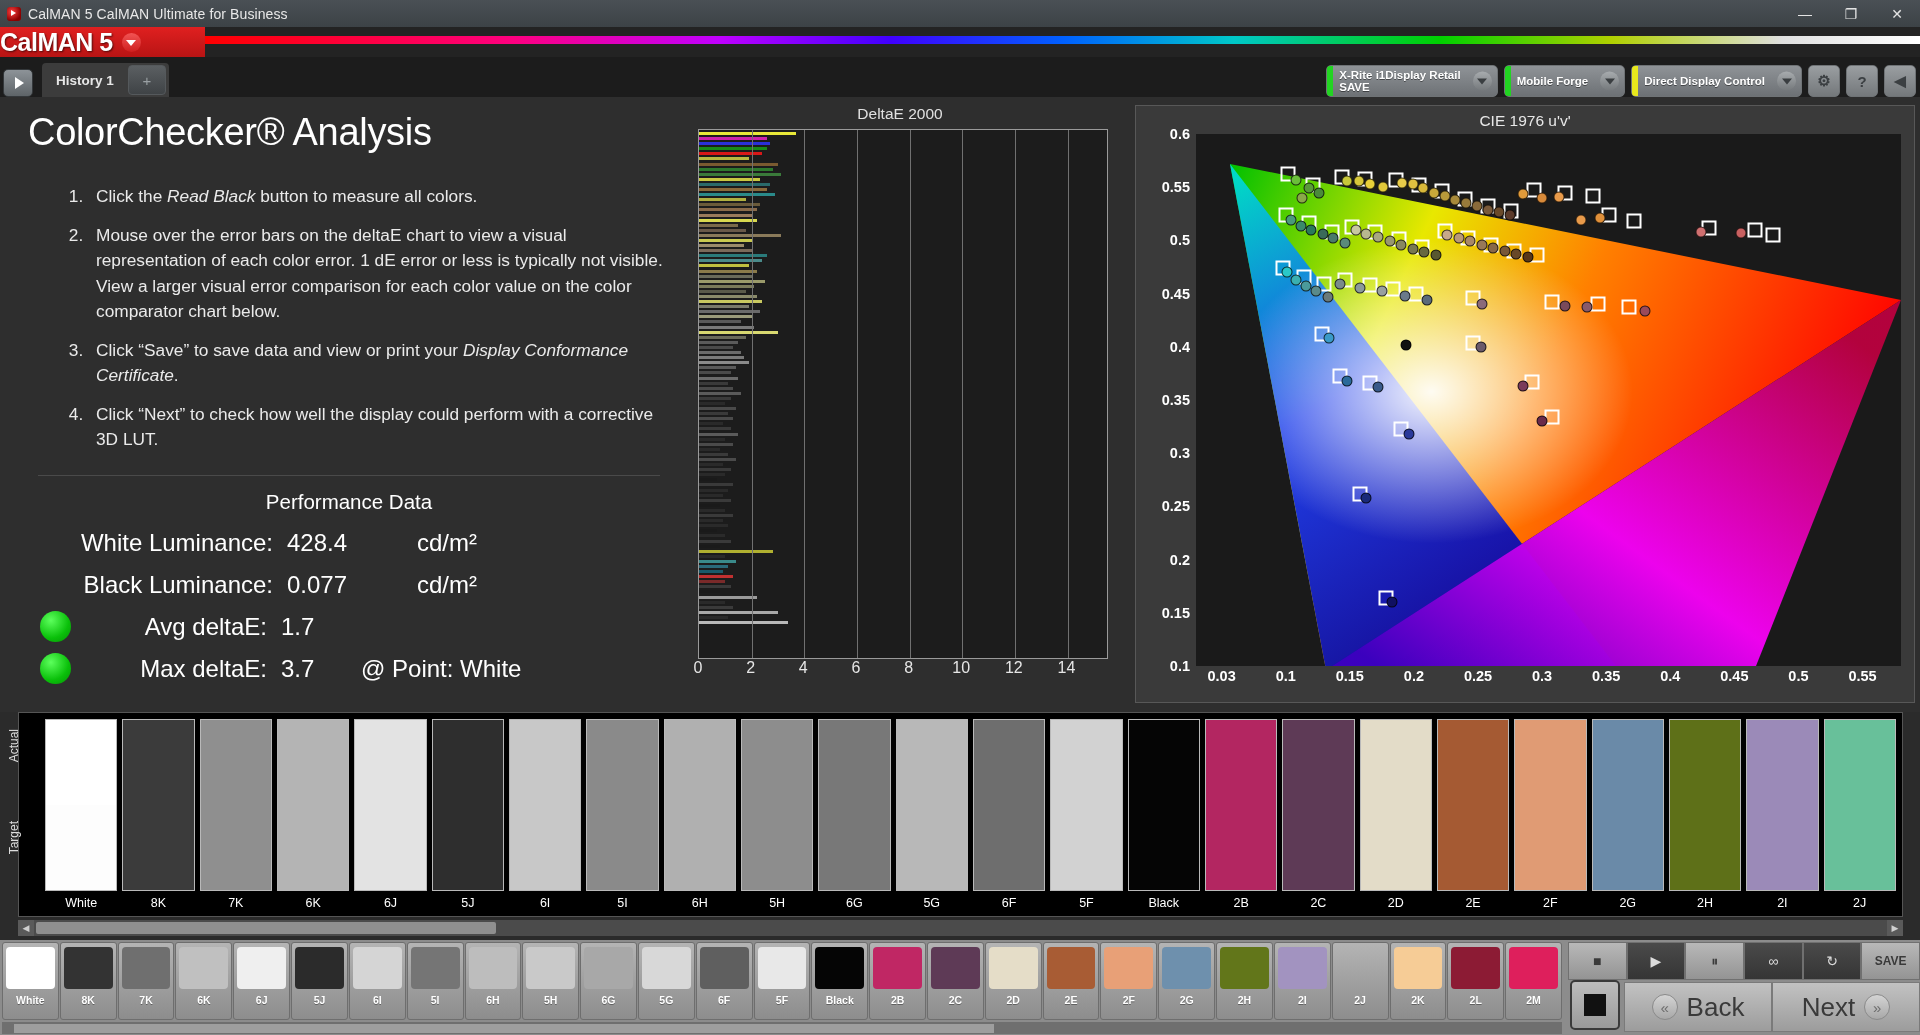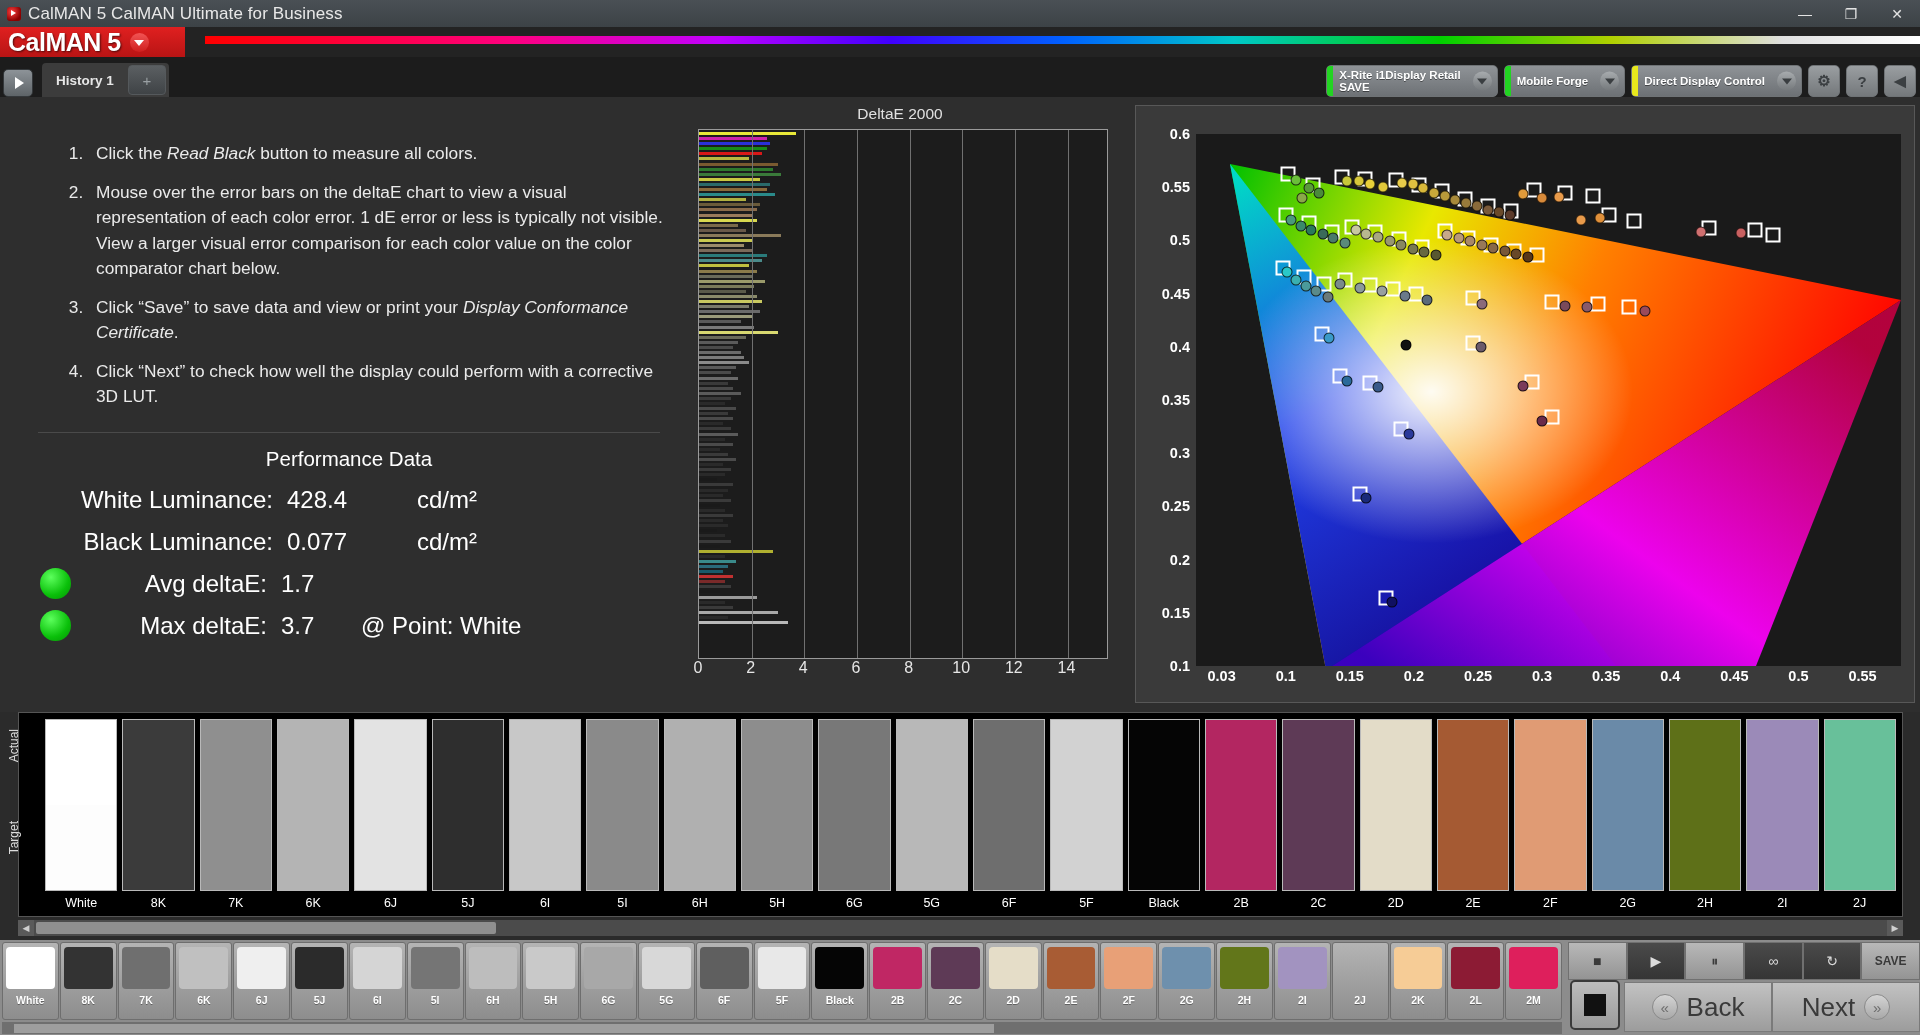--- a/index.html
+++ b/index.html
@@ -20,36 +20,36 @@
   .tb-logo {
     width: 14px; height: 14px; margin-left: 7px; margin-right: 7px;
     background: radial-gradient(circle at 35% 35%, #ff4040, #8b0000 70%);
     border-radius: 3px; position: relative;
   }
   .tb-logo::after {
     content: ""; position: absolute; left: 4px; top: 3px;
     border-left: 5px solid #fff; border-top: 3px solid transparent;
     border-bottom: 3px solid transparent;
   }
-  .tb-title { color: #e8e8e8; font-size: 17px; letter-spacing: .1px; }
+  .tb-title { color: #e8e8e8; font-size: 14px; letter-spacing: .1px; }
   .tb-btns { margin-left: auto; display: flex; height: 27px; }
   .tb-btn {
     width: 46px; height: 27px; display: flex; align-items: center; justify-content: center;
     color: #e4e4e4; font-size: 14px;
   }
 
   
   .brandbar {
     position: absolute; left: 0; top: 27px; width: 1920px; height: 30px;
     background: #232323;
   }
   .brand-logo {
-    position: absolute; left: 0; top: 0; width: 185px; height: 30px;
+    position: absolute; left: 0; top: 0; width: 205px; height: 30px;
     background: linear-gradient(#e02020, #b81414);
-    display: flex; align-items: center; padding-left: 8px;
+    display: flex; align-items: center; 
   }
   .brand-text {
     color: #fff; font-size: 25px; font-weight: bold; letter-spacing: -0.5px;
     text-shadow: 1px 1px 2px rgba(0,0,0,.6);
     font-family: "Liberation Sans", sans-serif;
   }
   .brand-caret {
     margin-left: 9px; width: 19px; height: 19px; border-radius: 50%;
     background: linear-gradient(#f25454, #cf1f1f);
     display: flex; align-items: center; justify-content: center;
@@ -295,20 +295,21 @@
       </div>
       <div class="icon-btn">
         <span>◀</span>
       </div>
     </div>
   </div>
 
   <div class="content">
 
     <div class="left-pane">
+      <div class="page-title">ColorChecker® Analysis</div>
       <ol class="instructions" id="instr-list">
           <li>Click the <em>Read Black</em> button to measure all colors.</li>
           <li>Mouse over the error bars on the deltaE chart to view a visual representation of each color error. 1 dE error or less is typically not visible.<br>View a larger visual error comparison for each color value on the color comparator chart below.</li>
           <li>Click “Save” to save data and view or print your <em>Display Conformance Certificate</em>.</li>
           <li>Click “Next” to check how well the display could perform with a corrective 3D LUT.</li>
         </ol>
 
       <div class="divider"></div>
 
       <div class="perf-title">Performance Data</div>
@@ -453,20 +454,21 @@
           <div class="de-tick" style="left: 105.29px;">4</div>
           <div class="de-tick" style="left: 157.935px;">6</div>
           <div class="de-tick" style="left: 210.581px;">8</div>
           <div class="de-tick" style="left: 263.226px;">10</div>
           <div class="de-tick" style="left: 315.871px;">12</div>
           <div class="de-tick" style="left: 368.516px;">14</div>
         </div>
     </div>
 
     <div class="cie-wrap">
+      <div class="cie-title">CIE 1976 u'v'</div>
       <div class="cie-ylabels" id="cie-ylabels">
           <span style="top: 532px;">0.1</span>
           <span style="top: 478.8px;">0.15</span>
           <span style="top: 425.6px;">0.2</span>
           <span style="top: 372.4px;">0.25</span>
           <span style="top: 319.2px;">0.3</span>
           <span style="top: 266px;">0.35</span>
           <span style="top: 212.8px;">0.4</span>
           <span style="top: 159.6px;">0.45</span>
           <span style="top: 106.4px;">0.5</span>

